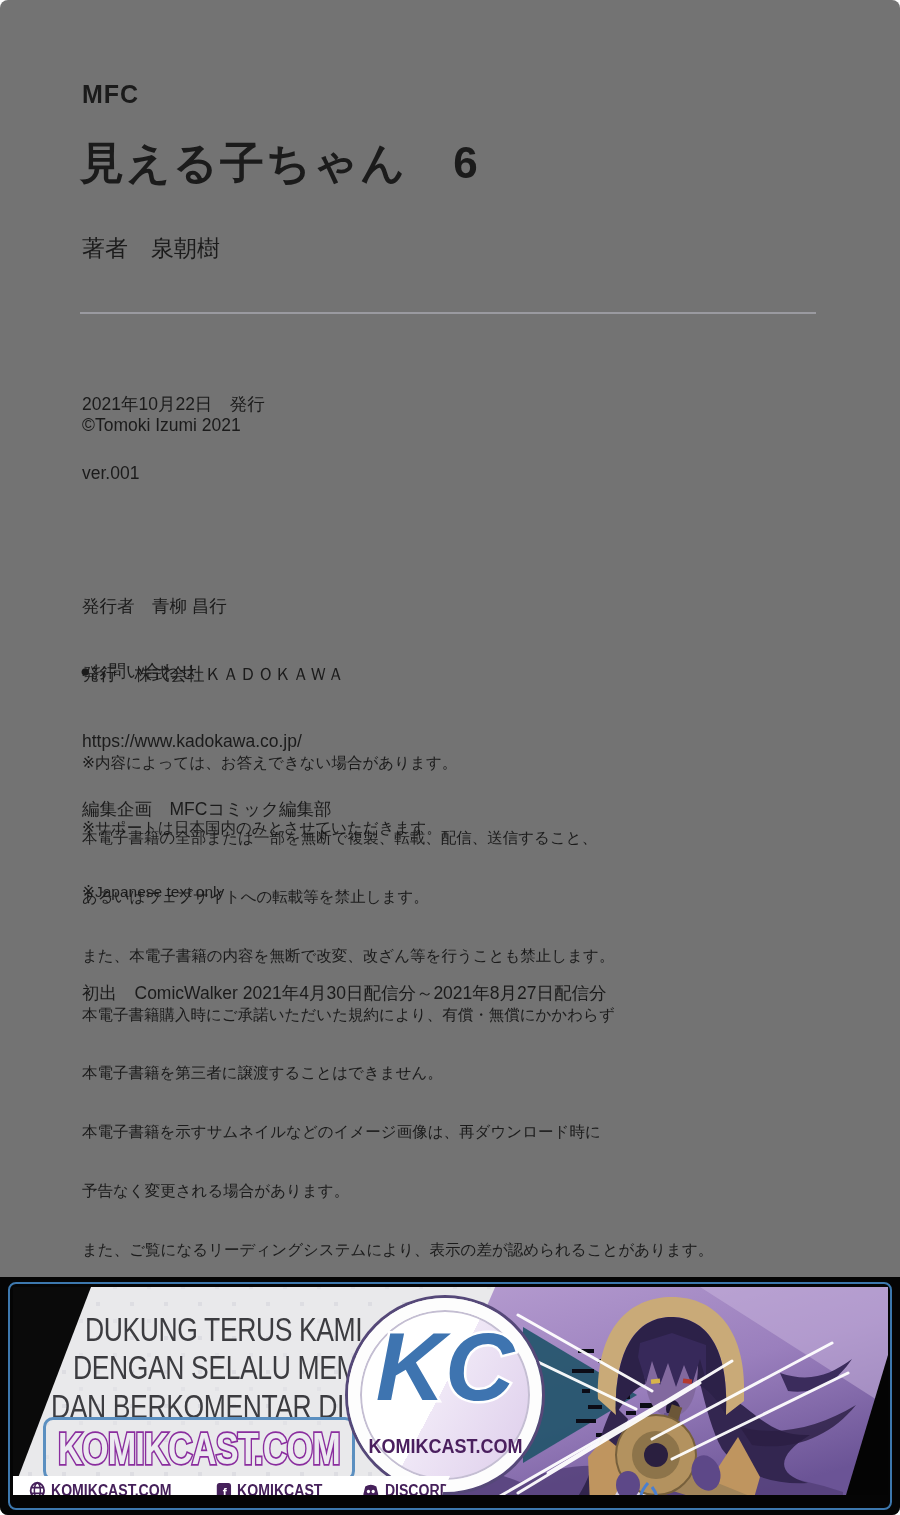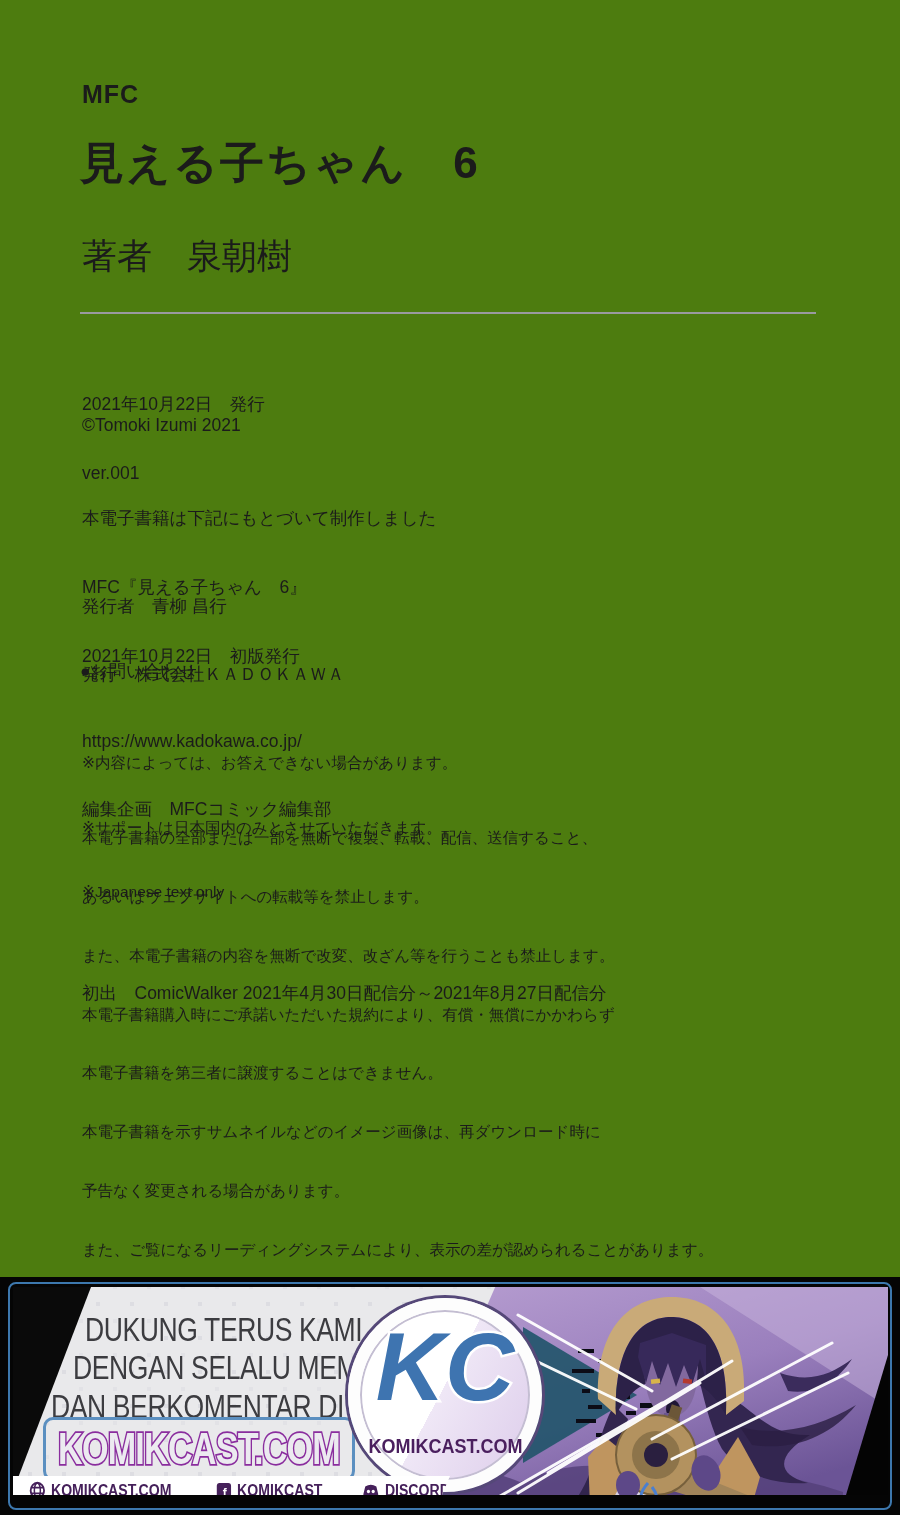--- a/index.html
+++ b/index.html
@@ -1,23 +1,23 @@
 <!DOCTYPE html>
 <html><head>
 <meta charset="utf-8">
 <style>
   html,body{margin:0;padding:0;background:#fff;}
-  .page{position:relative;width:900px;height:1515px;background:#4d7c0f;overflow:hidden;
-        font-family:"Liberation Sans","DejaVu Sans",sans-serif;color:#1b1b1b;}
+  .page{position:relative;width:900px;height:1515px;background:#737373;overflow:hidden;
+        font-family:"Liberation Sans","DejaVu Sans",sans-serif;color:#1b1b1b;border-radius:8px;}
   .abs{position:absolute;white-space:pre;}
 
   
   .imprint{top:80px;left:82px;font-size:25px;font-weight:600;letter-spacing:1px;}
   .title{top:134px;left:80px;font-size:44px;font-weight:600;letter-spacing:2px;}
-  .author{top:233px;left:82px;font-size:35px;font-weight:500;text-align:right;}
+  .author{top:233px;left:82px;font-size:23px;font-weight:500;text-align:right;}
   .rule{top:312px;left:80px;width:736px;height:2px;background:#9a9aa0;}
   .blk{line-height:23px;font-size:17.5px;}
   .issue{top:347px;left:82px;}
   .copyright{top:415px;left:82px;font-size:17.5px;}
   .basis{top:461px;left:82px;}
   .publisher{top:550px;left:82px;line-height:22.5px;}
   .contact-h{top:659px;left:80px;font-size:17.5px;}
   .contact-url{top:683px;left:82px;font-size:17.5px;}
   .notes{top:709px;left:82px;font-size:15.5px;line-height:21.5px;}
   .legal{top:789px;left:82px;font-size:15.5px;line-height:19.6px;}
@@ -69,25 +69,20 @@
   <div class="abs author">著者　泉朝樹</div>
   <div class="abs rule"></div>
 
   <div class="abs blk issue">
     <div>2021年10月22日　発行</div>
     <div>ver.001</div>
   </div>
 
   <div class="abs copyright">©Tomoki Izumi 2021</div>
 
-  <div class="abs blk basis">
-    <div>本電子書籍は下記にもとづいて制作しました</div>
-    <div>MFC『見える子ちゃん　6』</div>
-    <div>2021年10月22日　初版発行</div>
-  </div>
 
   <div class="abs blk publisher">
     <div>発行者　青柳 昌行</div>
     <div>発行　株式会社ＫＡＤＯＫＡＷＡ</div>
     <div>https://www.kadokawa.co.jp/</div>
     <div>編集企画　MFCコミック編集部</div>
   </div>
 
   <div class="abs contact-h">●お問い合わせ</div>
 

